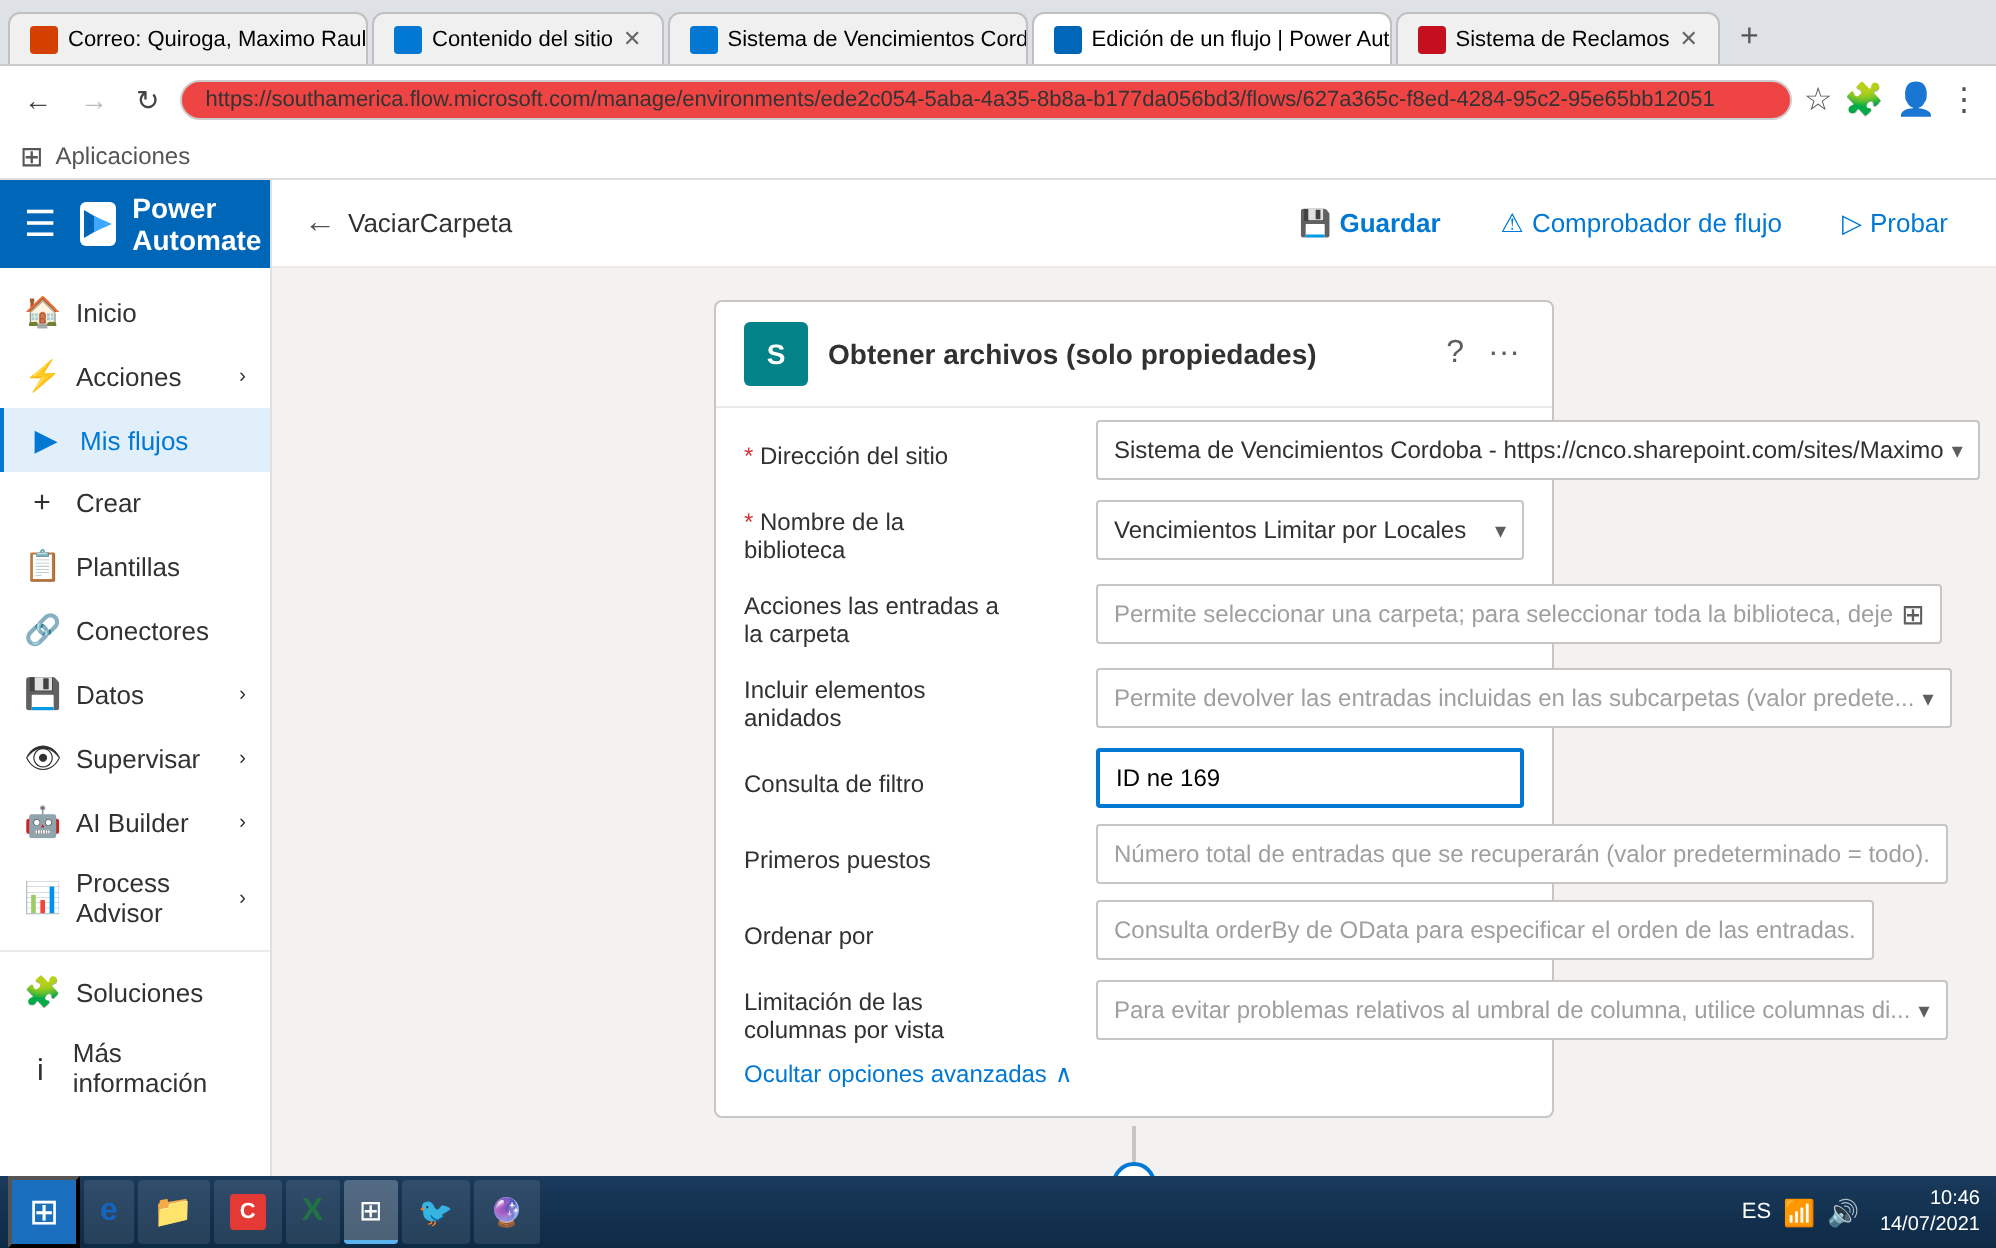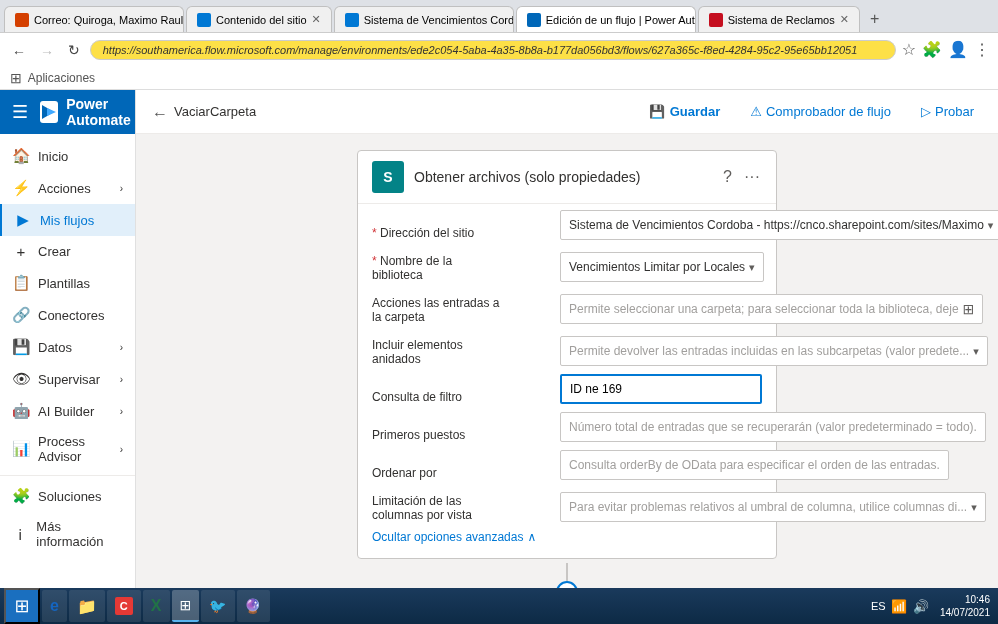--- a/index.html
+++ b/index.html
@@ -6,21 +6,21 @@
     body { font-family: 'Segoe UI', Arial, sans-serif; font-size: 13px; background: #f3f2f1; width: 998px; height: 624px; overflow: hidden; }
     .tab-bar { display: flex; align-items: flex-end; padding: 4px 4px 0; background: #dee1e6; height: 32px; }
     .tab { display: flex; align-items: center; padding: 4px 10px; border-radius: 6px 6px 0 0; font-size: 11px; max-width: 180px; height: 26px; cursor: pointer; background: #f0f0f0; border: 1px solid #c0c0c0; border-bottom: none; margin-right: 2px; overflow: hidden; white-space: nowrap; text-overflow: ellipsis; }
     .tab.active { background: #fff; z-index: 1; }
     .tab-favicon { width: 14px; height: 14px; border-radius: 2px; margin-right: 5px; display: inline-block; flex-shrink: 0; }
     .tab-close { margin-left: 5px; font-size: 11px; color: #666; flex-shrink: 0; cursor: pointer; }
     .tab-new { background: none; border: none; padding: 4px 8px; font-size: 16px; cursor: pointer; color: #555; }
     .address-bar-row { display: flex; align-items: center; background: #fff; border-top: 1px solid #ccc; padding: 4px 8px; gap: 6px; height: 34px; }
     .nav-btn { background: none; border: none; cursor: pointer; font-size: 14px; color: #444; padding: 2px 4px; }
     .nav-btn:disabled { color: #bbb; cursor: default; }
-    .address-input { flex: 1; border: 1px solid #ccc; border-radius: 14px; padding: 3px 12px; font-size: 12px; background: #fde047; color: #333; font-style: italic; }
+    .address-input { flex: 1; border: 1px solid #ccc; border-radius: 14px; padding: 3px 12px; font-size: 12px; background: #ef4444; color: #333; }
     .toolbar-icons { display: flex; gap: 6px; align-items: center; }
     .toolbar-icon-btn { background: none; border: none; cursor: pointer; font-size: 16px; color: #555; }
     .apps-bar { background: #fff; border-bottom: 1px solid #ddd; padding: 2px 10px; font-size: 12px; color: #555; display: flex; align-items: center; gap: 6px; height: 24px; }
 
     
     .app-shell { display: flex; height: calc(624px - 32px - 34px - 24px); }
 
     
     .sidebar { width: 136px; background: #fff; border-right: 1px solid #e0e0e0; display: flex; flex-direction: column; }
     .sidebar-header { display: flex; align-items: center; padding: 10px 8px; gap: 8px; background: #0078d4; color: #fff; cursor: pointer; height: 44px; }
@@ -42,25 +42,25 @@
     .top-bar-actions { display: flex; align-items: center; gap: 14px; }
     .top-bar-btn { display: flex; align-items: center; gap: 4px; cursor: pointer; font-size: 13px; color: #0078d4; background: none; border: none; padding: 4px 8px; }
     .save-btn { font-weight: 600; }
     .flow-canvas { flex: 1; overflow-y: auto; padding: 16px; display: flex; flex-direction: column; align-items: center; gap: 0; }
 
     
     .flow-card { background: #fff; border: 1px solid #c8c6c4; border-radius: 4px; width: 420px; margin-bottom: 0; }
     .flow-card-header { display: flex; align-items: center; padding: 10px 14px; gap: 10px; cursor: pointer; }
     .flow-card-icon { width: 32px; height: 32px; background: #0078d4; border-radius: 3px; display: flex; align-items: center; justify-content: center; color: #fff; font-weight: 700; font-size: 14px; }
     .flow-card-icon.sp { background: #038387; }
-    .flow-card-title { font-size: 14px; font-weight: 400; color: #323130; flex: 1; }
+    .flow-card-title { font-size: 14px; font-weight: 700; color: #323130; flex: 1; }
     .flow-card-actions { display: flex; gap: 8px; align-items: center; }
     .card-action-btn { background: none; border: none; cursor: pointer; color: #605e5c; font-size: 16px; padding: 2px; }
     .flow-card-body { padding: 6px 14px 14px; border-top: 1px solid #edebe9; }
-    .field-row { display: flex; align-items: flex-end; margin-bottom: 8px; gap: 24px; }
+    .field-row { display: flex; align-items: center; margin-bottom: 8px; gap: 12px; }
     .field-label { width: 130px; font-size: 12px; color: #323130; padding-top: 6px; flex-shrink: 0; }
     .field-label.required::before { content: '* '; color: #d13438; }
     .field-value { flex: 1; padding-left: 34px; }
     .field-input { width: 100%; border: 1px solid #c8c6c4; border-radius: 2px; padding: 5px 8px; font-size: 12px; color: #323130; background: #fff; display: flex; align-items: center; justify-content: space-between; min-height: 30px; }
     .field-input.dropdown { cursor: pointer; }
     .field-input.highlighted { border: 2px solid #0078d4; }
     .field-input input { border: none; outline: none; font-size: 12px; width: 100%; background: transparent; }
     .field-input-text { font-size: 12px; color: #323130; overflow: hidden; text-overflow: ellipsis; white-space: nowrap; }
     .field-input-placeholder { font-size: 12px; color: #a19f9d; overflow: hidden; text-overflow: ellipsis; white-space: nowrap; }
     .dropdown-arrow { font-size: 11px; color: #605e5c; flex-shrink: 0; margin-left: 4px; }

